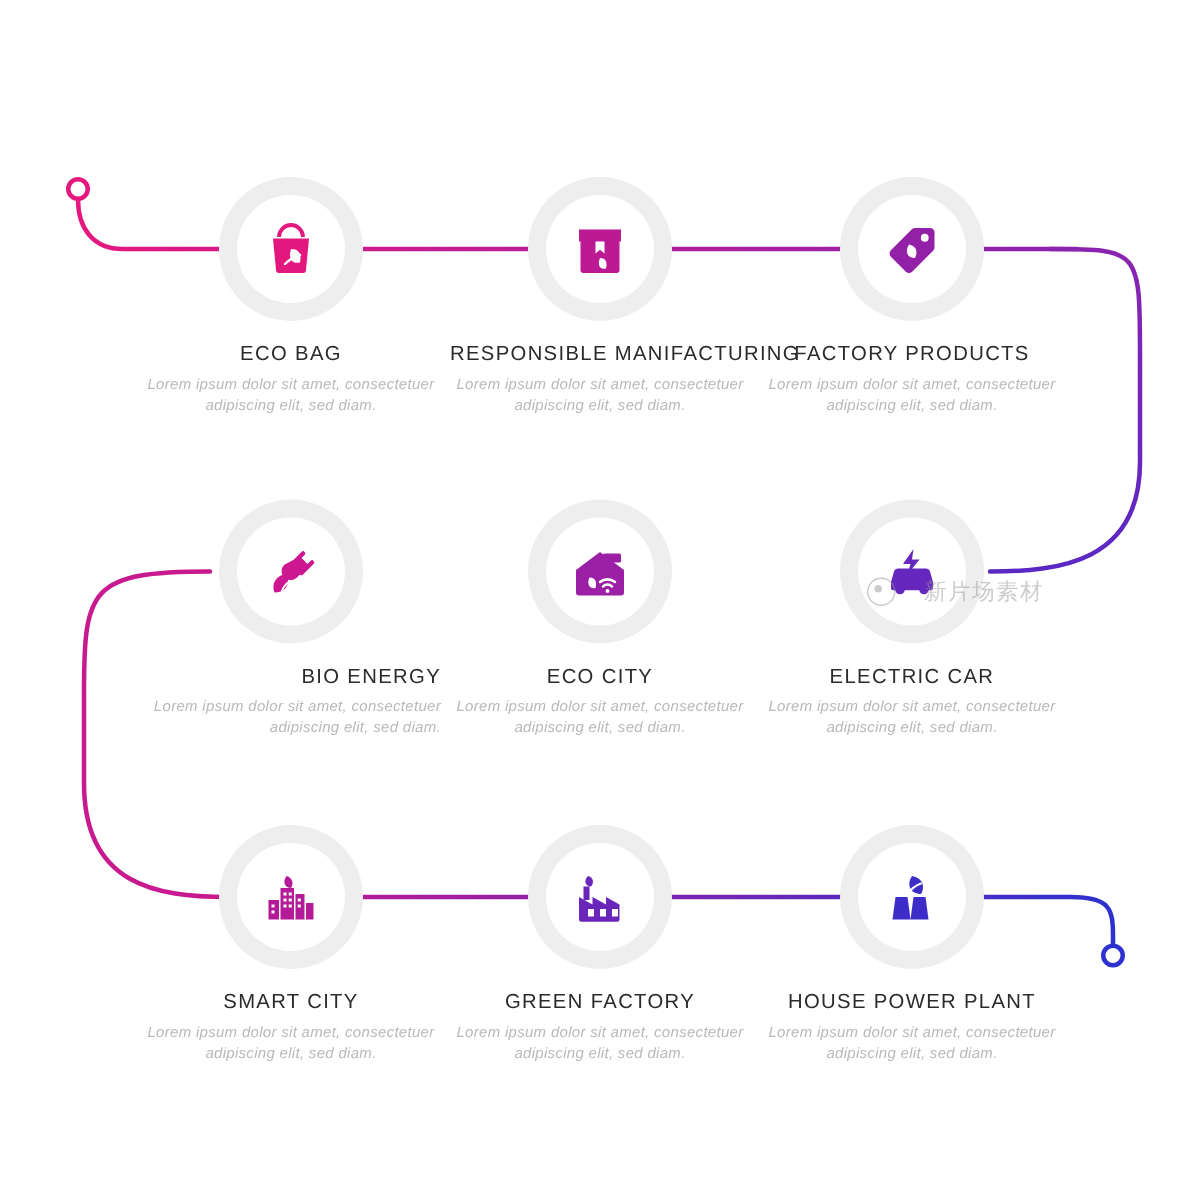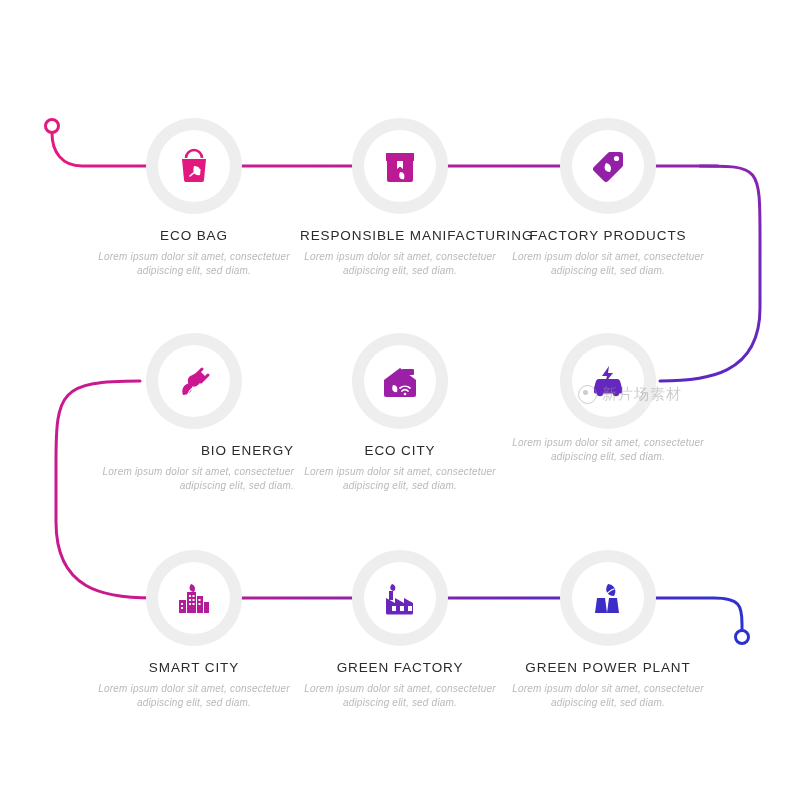--- a/index.html
+++ b/index.html
@@ -72,21 +72,21 @@
     color: #b9b9b9;
     letter-spacing: 0.2px;
     font-style: italic;
   }
   .watermark {
     position: absolute;
     left: 578px;
     top: 385px;
     display: flex;
     align-items: flex-end;
-    gap: 5px;
+    gap: 19px;
     opacity: 0.5;
     pointer-events: none;
   }
   .watermark .wm-logo {
     width: 17px;
     height: 17px;
     border-radius: 50%;
     border: 1.6px solid #9a9a9a;
     position: relative;
     flex: none;
@@ -233,20 +233,21 @@
     <div class="circle">
       <div class="inner">
         <svg class="icon-svg" viewBox="0 0 40 40">
           <path d="M6 27 l2 -7 a3 3 0 0 1 2.8 -2 h18.4 a3 3 0 0 1 2.8 2 l2 7 v4 a1.5 1.5 0 0 1 -1.5 1.5 h-25 A1.5 1.5 0 0 1 6 31 z" fill="#6527bd"></path>
           <circle cx="12" cy="32" r="3.2" fill="#6527bd"></circle>
           <circle cx="28" cy="32" r="3.2" fill="#6527bd"></circle>
           <path d="M21 5 l-7 10 h5 l-2 7 l8 -10 h-5 z" fill="#6527bd"></path>
         </svg>
       </div>
     </div>
+    <div class="node-title">ELECTRIC CAR</div>
     <div class="node-desc">Lorem ipsum dolor sit amet, consectetuer adipiscing elit, sed diam.</div>
   </div>
 
   <div class="node" style="left:94px; top:550px;">
     <div class="circle">
       <div class="inner">
         <svg class="icon-svg" viewBox="0 0 40 40">
           <rect x="5" y="22" width="7" height="13" fill="#b41b98"></rect>
           <rect x="13" y="14" width="9" height="21" fill="#b41b98"></rect>
           <rect x="23" y="18" width="6" height="17" fill="#b41b98"></rect>
@@ -290,21 +291,21 @@
     <div class="circle">
       <div class="inner">
         <svg class="icon-svg" viewBox="0 0 40 40">
           <path d="M9 20 h8 l2 15 h-12 z" fill="#3c2dc8"></path>
           <path d="M21 20 h8 l2 15 h-12 z" fill="#3c2dc8"></path>
           <path d="M20 6 c7 1 9 7 6 12 c-7 0 -10 -6 -6 -12 z" fill="#3c2dc8"></path>
           <path d="M17 18 c3 -4 6 -6 9 -7" stroke="#ffffff" stroke-width="1.3" fill="none" stroke-linecap="round"></path>
         </svg>
       </div>
     </div>
-    <div class="node-title">GREEN POWER PLANT</div>
+    <div class="node-title">HOUSE POWER PLANT</div>
     <div class="node-desc">Lorem ipsum dolor sit amet, consectetuer adipiscing elit, sed diam.</div>
   </div>
 
   <div class="watermark">
     <span class="wm-logo"></span>
     <span class="wm-text">新片场素材</span>
   </div>
 
 </div>
 

